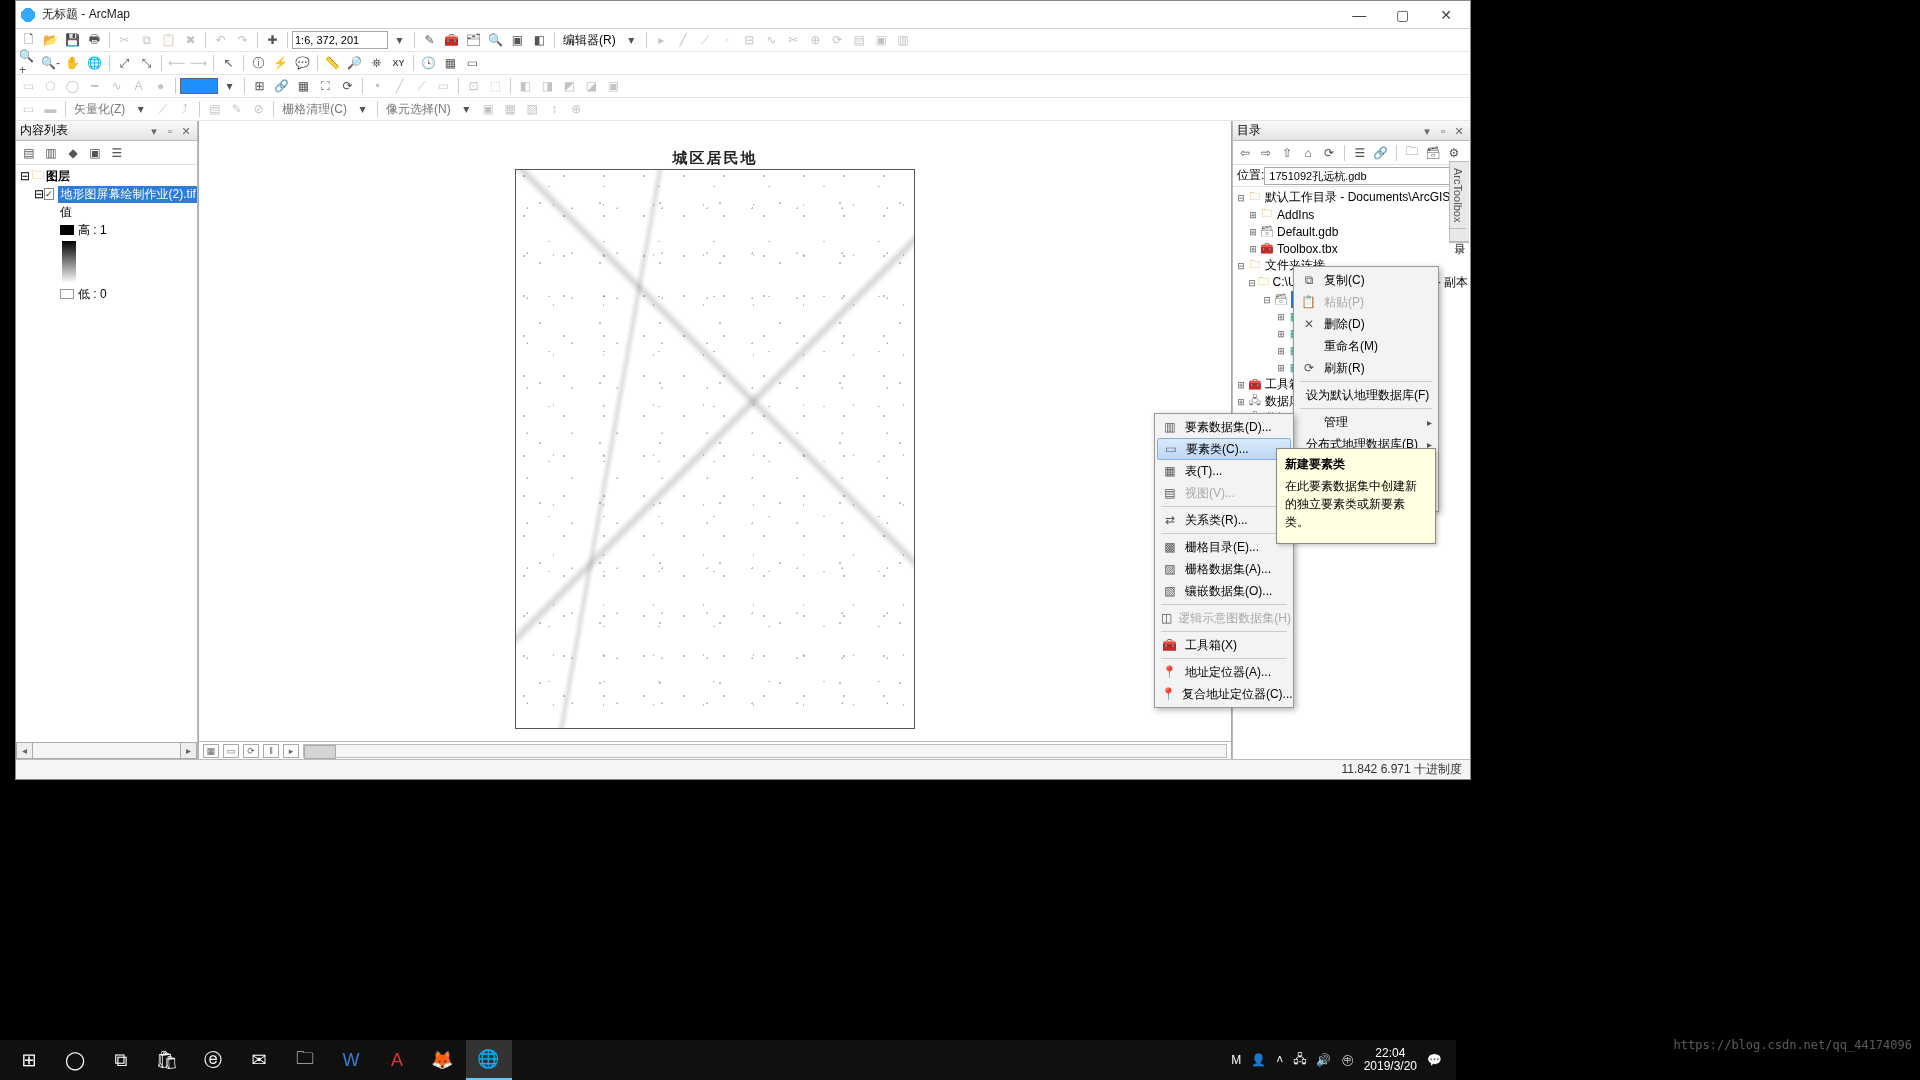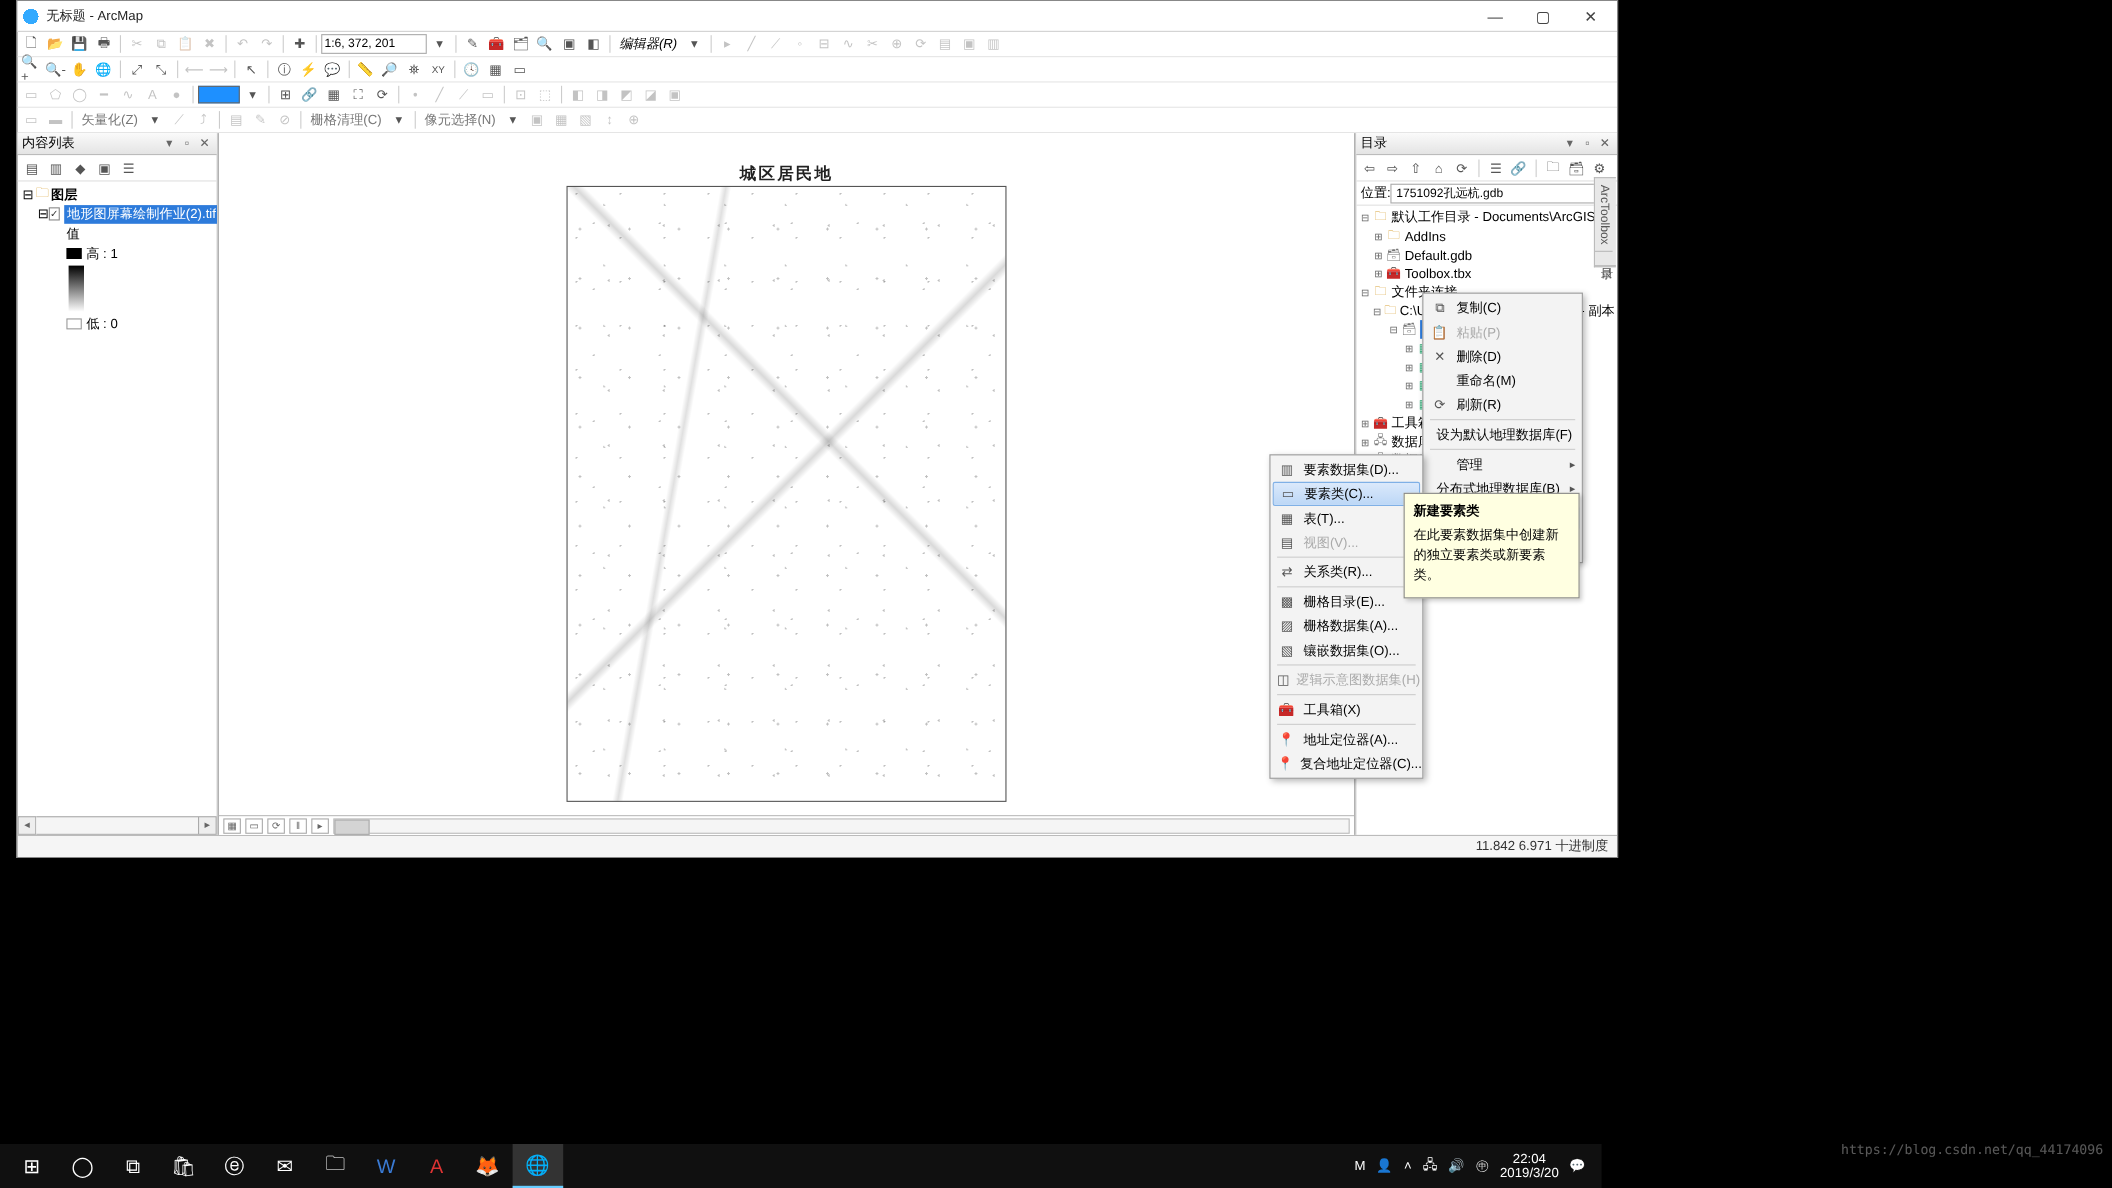--- a/index.html
+++ b/index.html
@@ -121,21 +121,21 @@
     <input class="scale-sel" value="1:6, 372, 201" style="">
     <span class="tbtn">▾</span>
     <span class="sep"></span>
     <span class="tbtn">✎</span>
     <span class="tbtn">🧰</span>
     <span class="tbtn">🗂</span>
     <span class="tbtn">🔍</span>
     <span class="tbtn">▣</span>
     <span class="tbtn">◧</span>
     <span class="sep"></span>
-    <span style="padding:0 4px;font-style:italic;">编辑器(R)</span>
+    <span style="padding:0 4px;">编辑器(R)</span>
       <span class="tbtn">▾</span>
     <span class="sep"></span>
     <span class="tbtn dis">▸</span>
     <span class="tbtn dis">╱</span>
     <span class="tbtn dis">⟋</span>
     <span class="tbtn dis">◦</span>
     <span class="tbtn dis">⊟</span>
     <span class="tbtn dis">∿</span>
     <span class="tbtn dis">✂</span>
     <span class="tbtn dis">⊕</span>
@@ -159,21 +159,21 @@
     <span class="sep"></span>
     <span class="tbtn">↖</span>
     <span class="sep"></span>
     <span class="tbtn">ⓘ</span>
     <span class="tbtn">⚡</span>
     <span class="tbtn">💬</span>
     <span class="sep"></span>
     <span class="tbtn">📏</span>
     <span class="tbtn">🔎</span>
     <span class="tbtn">⛯</span>
-    <span class="tbtn" style="font-size:9px;">XY</span>
+    <span class="tbtn" style="font-size:9px;font-weight:bold;">XY</span>
     <span class="sep"></span>
     <span class="tbtn">🕓</span>
     <span class="tbtn">▦</span>
     <span class="tbtn">▭</span>
   </div>
 
   <div class="toolbar-row">
     <span class="tbtn dis">▭</span>
     <span class="tbtn dis">⬠</span>
     <span class="tbtn dis">◯</span>

